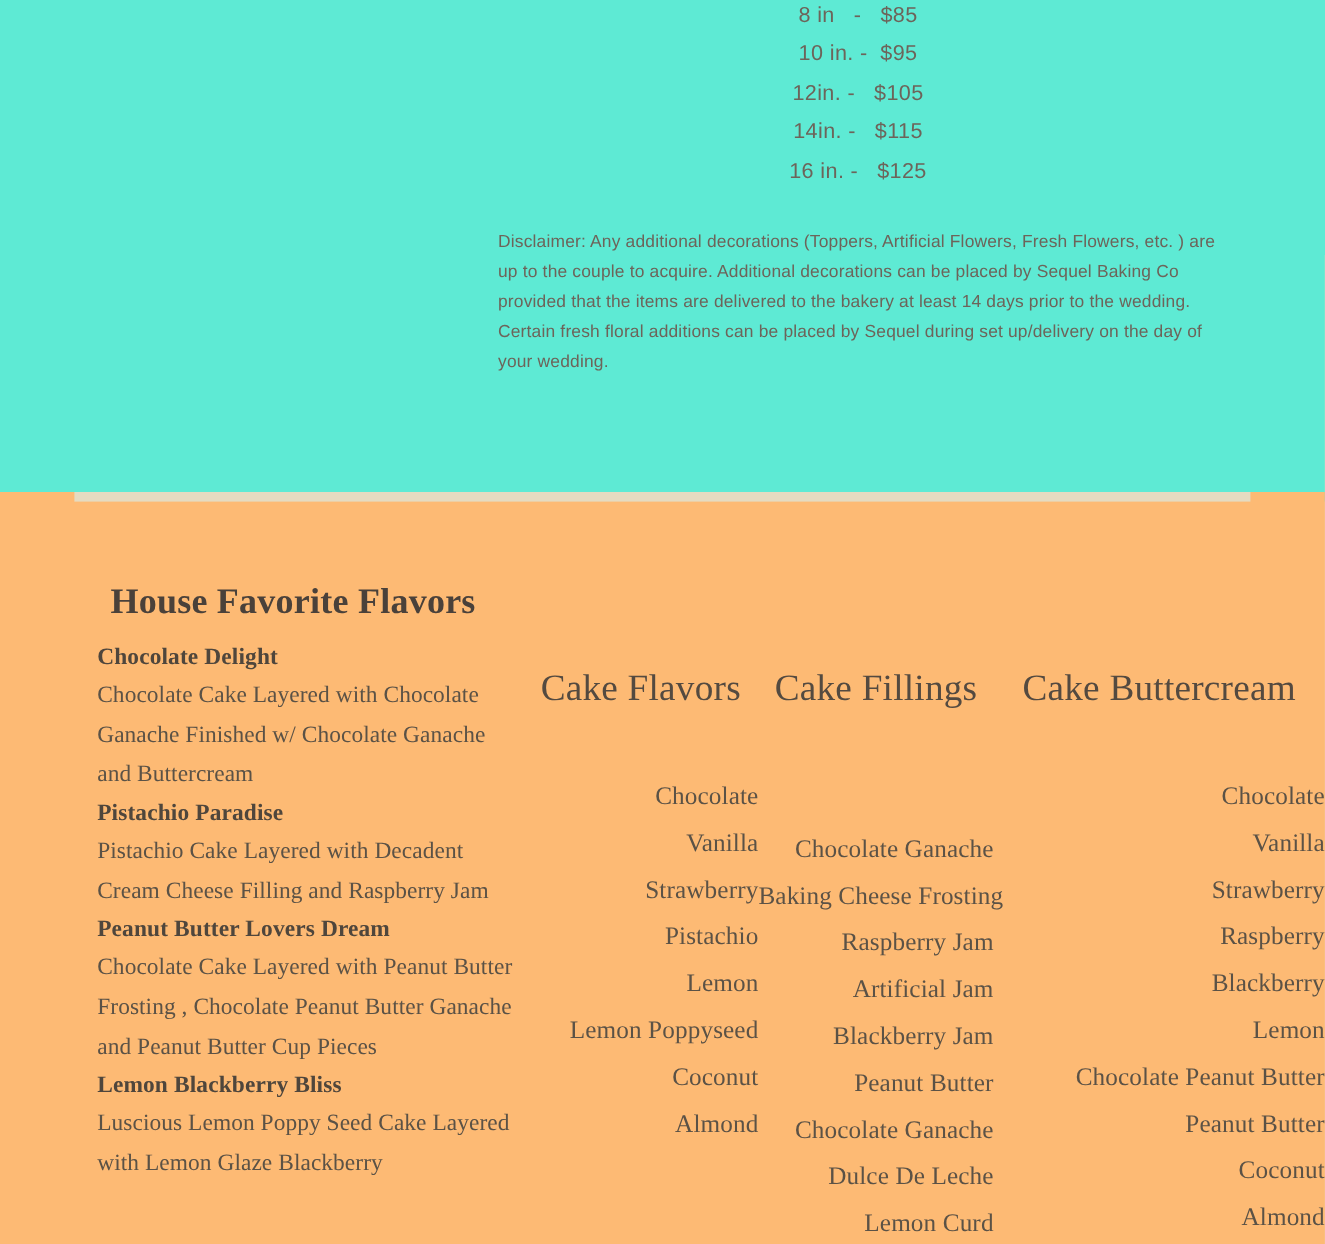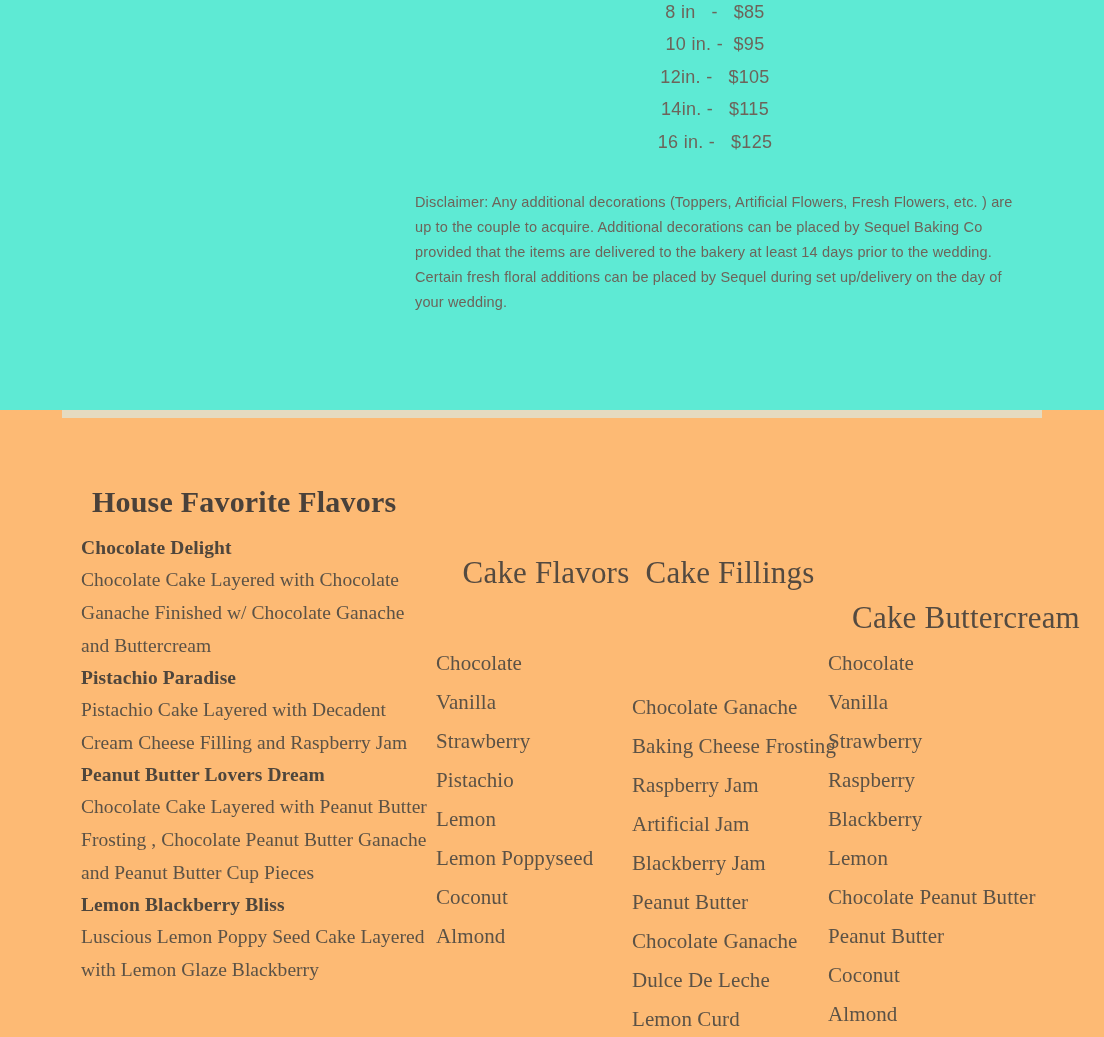--- a/index.html
+++ b/index.html
@@ -128,32 +128,32 @@
   .menu-head {
     position: absolute;
     top: 0;
     font-family: "Liberation Serif", serif;
     font-size: 31px;
     color: #544a40;
     white-space: nowrap;
     text-align: center;
     letter-spacing: 0.2px;
   }
-  .menu-head.c0 { left: 12px;   width: 196px; }
+  .menu-head.c0 { left: 0px;   width: 196px; }
   .menu-head.c1 { left: 196px; width: 196px; }
-  .menu-head.c2 { left: 392px; width: 276px; margin-top: 45px; }
+  .menu-head.c2 { left: 392px; width: 276px; }
 
   .menu-body {
     position: relative;
     margin-top: 45px;
   }
   .menu-col {
     position: absolute;
     top: 0;
-    text-align: left;
+    text-align: right;
   }
   .menu-col.c0 { left: 0px;   width: 196px; }
   .menu-col.c1 { left: 196px; width: 196px; margin-top: 44px; }
   .menu-col.c2 { left: 392px; width: 276px; }
 
   .menu-item {
     font-family: "Liberation Serif", serif;
     font-size: 21px;
     color: #5b5246;
     line-height: 39px;

